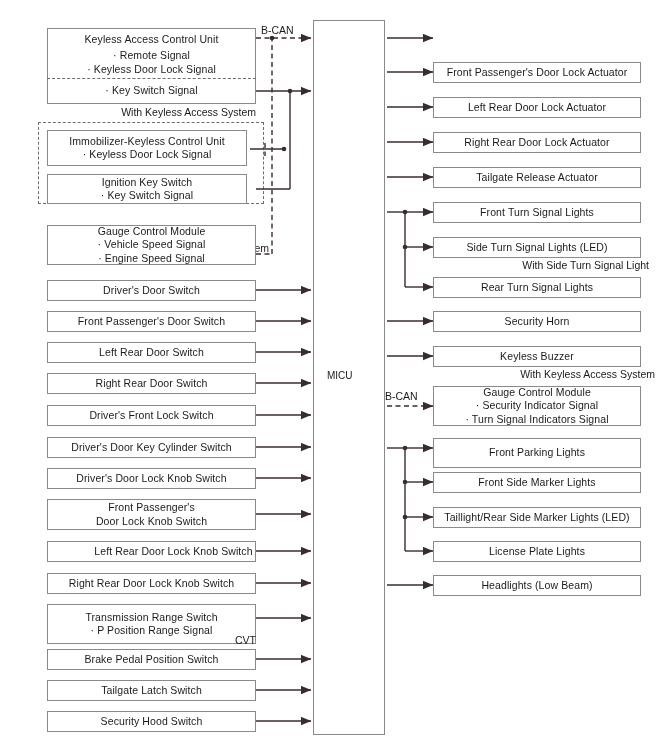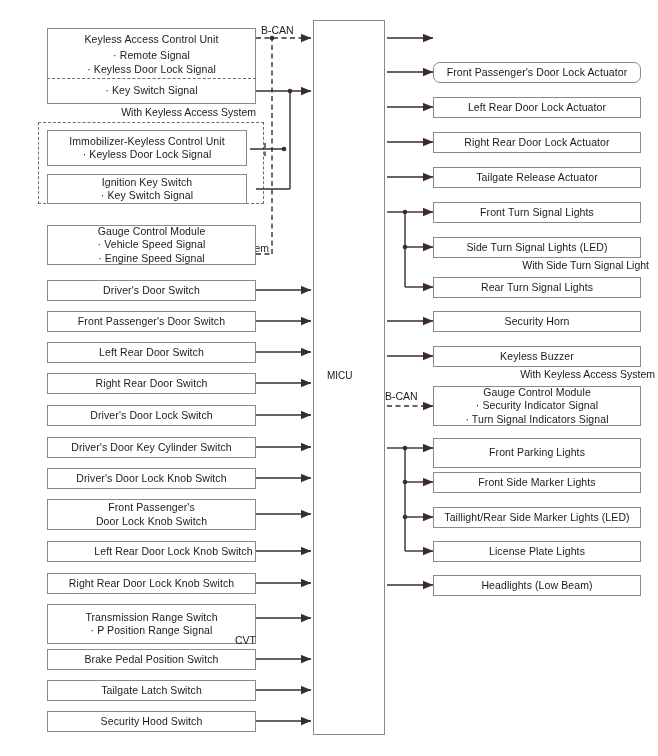--- a/index.html
+++ b/index.html
@@ -202,21 +202,21 @@
   <div class="box" style="left:47px; top:311px; width:209px; height:21px;">
     <span class="ln">Front Passenger's Door Switch</span>
   </div>
   <div class="box" style="left:47px; top:342px; width:209px; height:21px;">
     <span class="ln">Left Rear Door Switch</span>
   </div>
   <div class="box" style="left:47px; top:373px; width:209px; height:21px;">
     <span class="ln">Right Rear Door Switch</span>
   </div>
   <div class="box" style="left:47px; top:405px; width:209px; height:21px;">
-    <span class="ln">Driver's Door Lock Switch</span>
+    <span class="ln">Driver's Front Lock Switch</span>
   </div>
   <div class="box" style="left:47px; top:437px; width:209px; height:21px;">
     <span class="ln">Driver's Door Key Cylinder Switch</span>
   </div>
   <div class="box" style="left:47px; top:468px; width:209px; height:21px;">
     <span class="ln">Driver's Door Lock Knob Switch</span>
   </div>
   <div class="box" style="left:47px; top:499px; width:209px; height:31px;">
     <span class="ln">Front Passenger's</span>
     <span class="ln">Door Lock Knob Switch</span>
@@ -235,21 +235,21 @@
   <div class="box" style="left:47px; top:649px; width:209px; height:21px;">
     <span class="ln">Brake Pedal Position Switch</span>
   </div>
   <div class="box" style="left:47px; top:680px; width:209px; height:21px;">
     <span class="ln">Tailgate Latch Switch</span>
   </div>
   <div class="box" style="left:47px; top:711px; width:209px; height:21px;">
     <span class="ln">Security Hood Switch</span>
   </div>
 
-  <div class="box" style="left:433px; top:62px; width:208px; height:21px;border-radius:7px;">
+  <div class="box" style="left:433px; top:62px; width:208px; height:21px;">
     <span class="ln">Front Passenger's Door Lock Actuator</span>
   </div>
   <div class="box" style="left:433px; top:97px; width:208px; height:21px;">
     <span class="ln">Left Rear Door Lock Actuator</span>
   </div>
   <div class="box" style="left:433px; top:132px; width:208px; height:21px;">
     <span class="ln">Right Rear Door Lock Actuator</span>
   </div>
   <div class="box" style="left:433px; top:167px; width:208px; height:21px;">
     <span class="ln">Tailgate Release Actuator</span>

